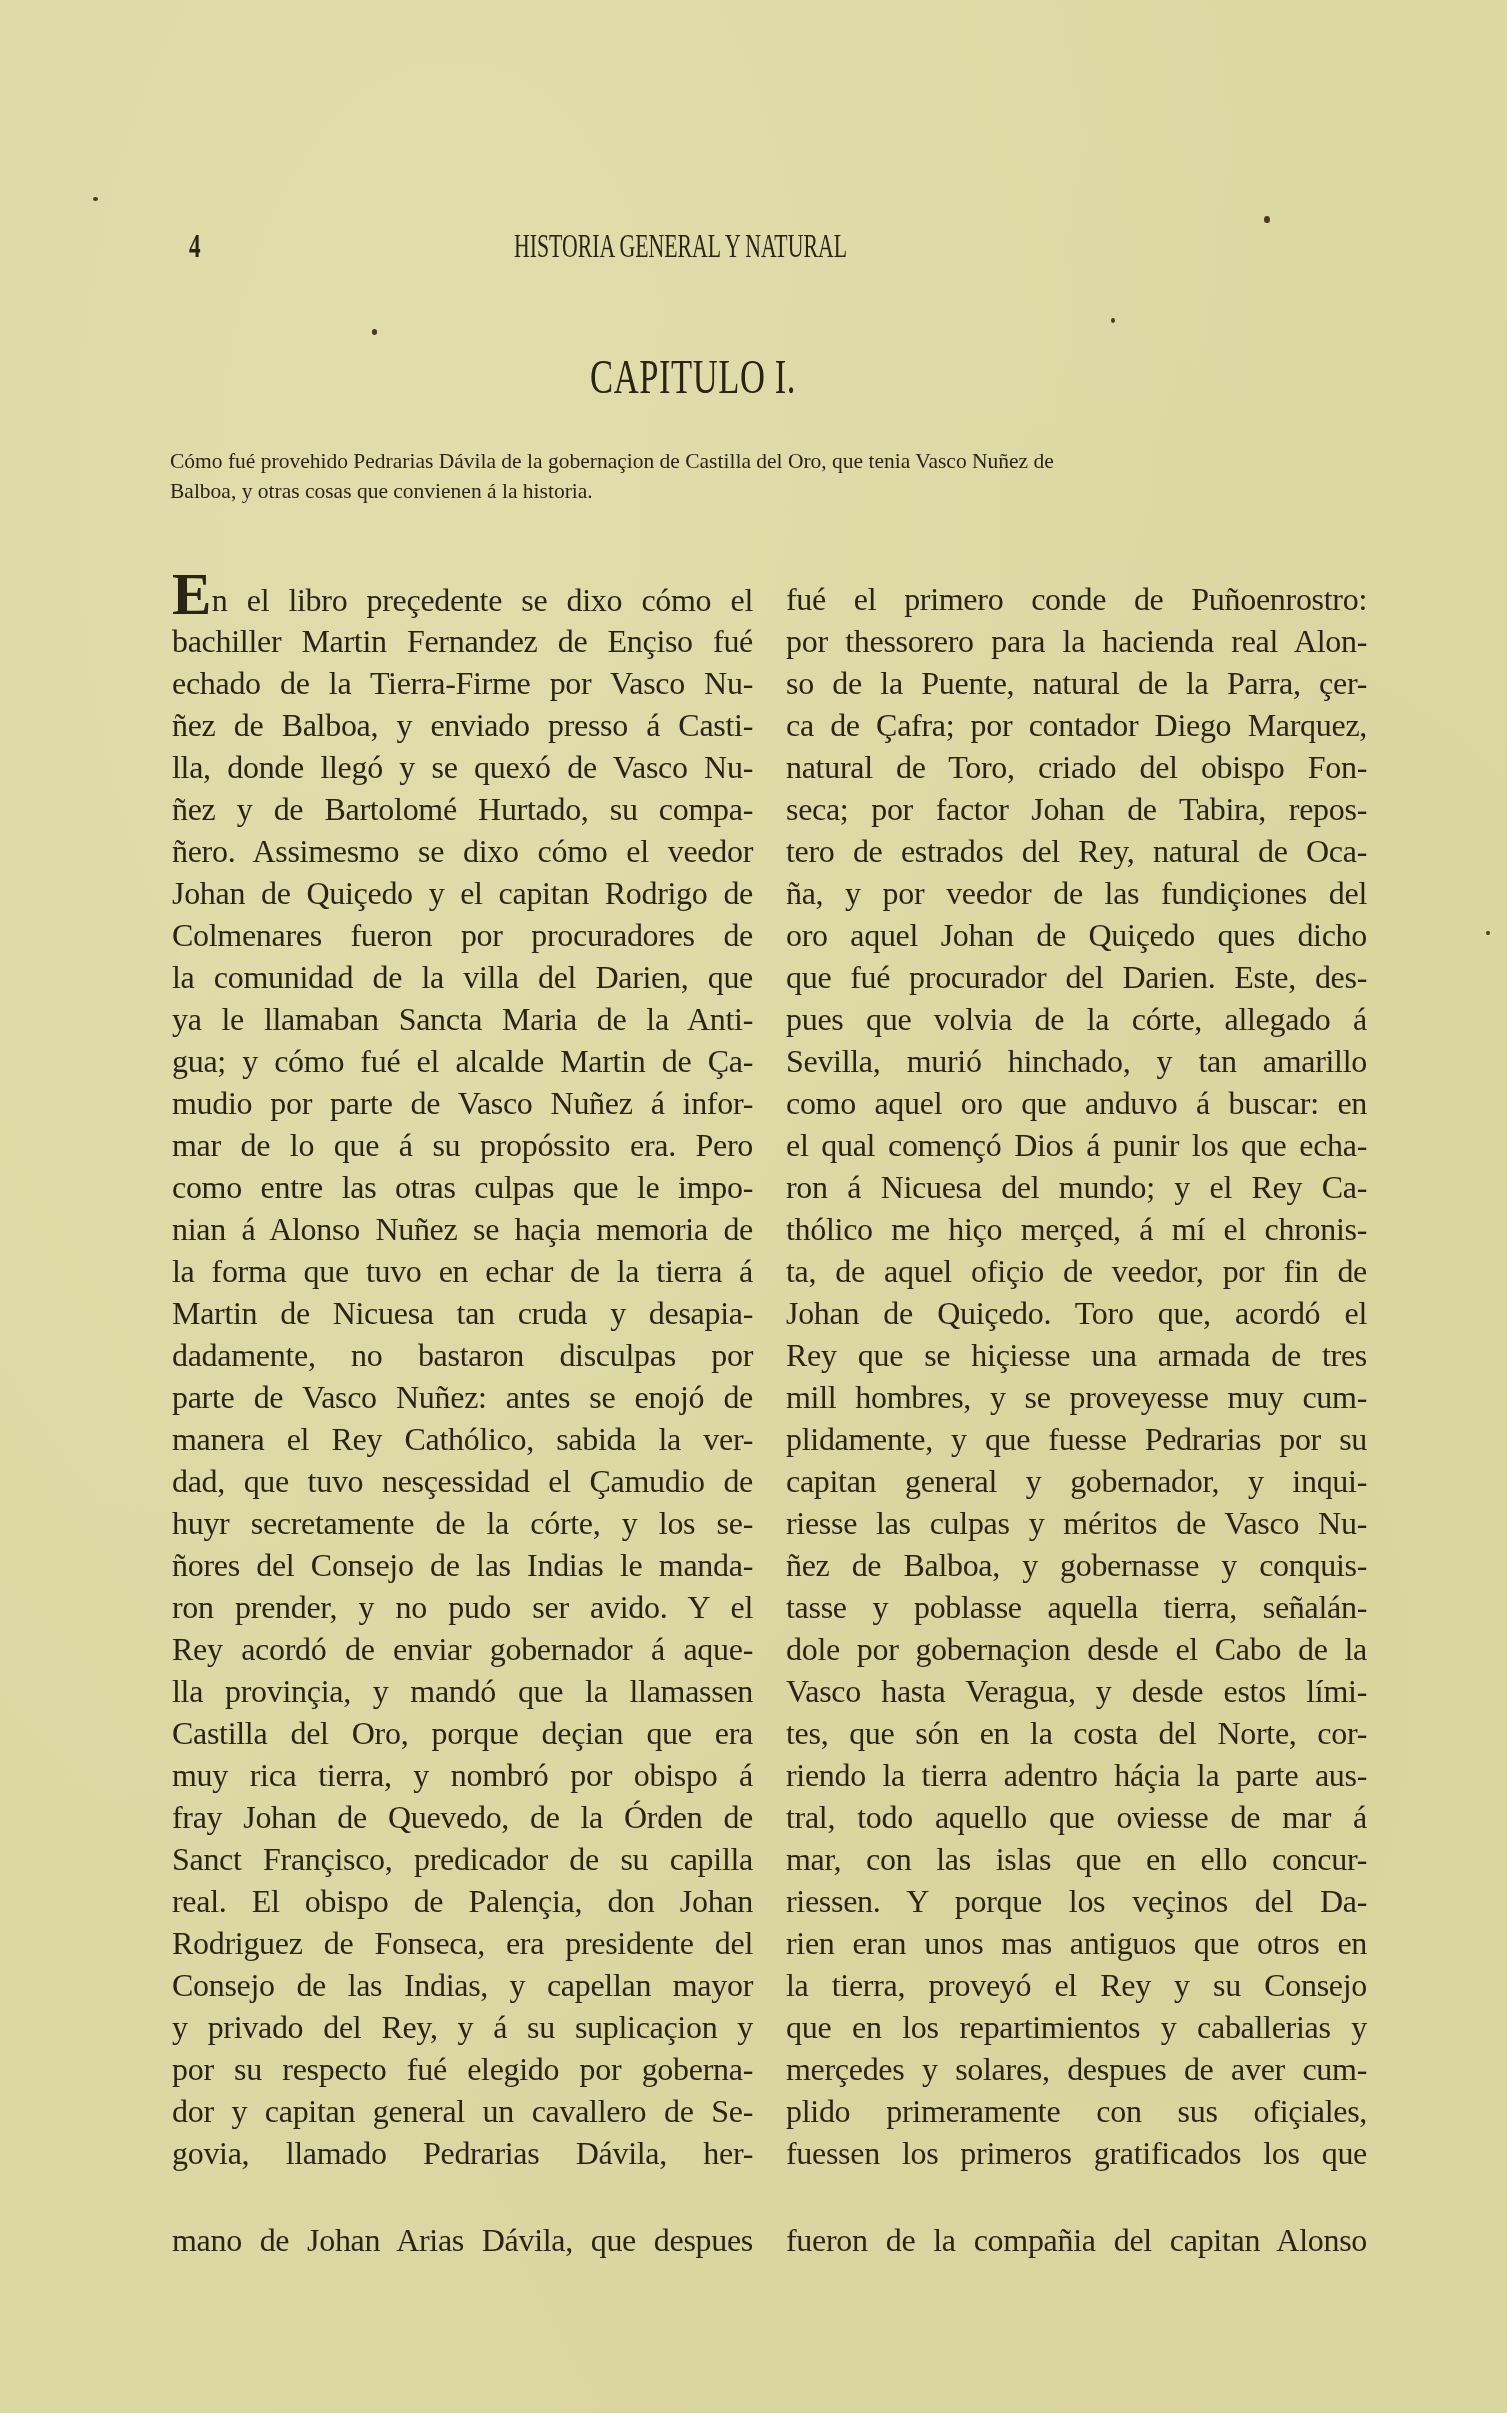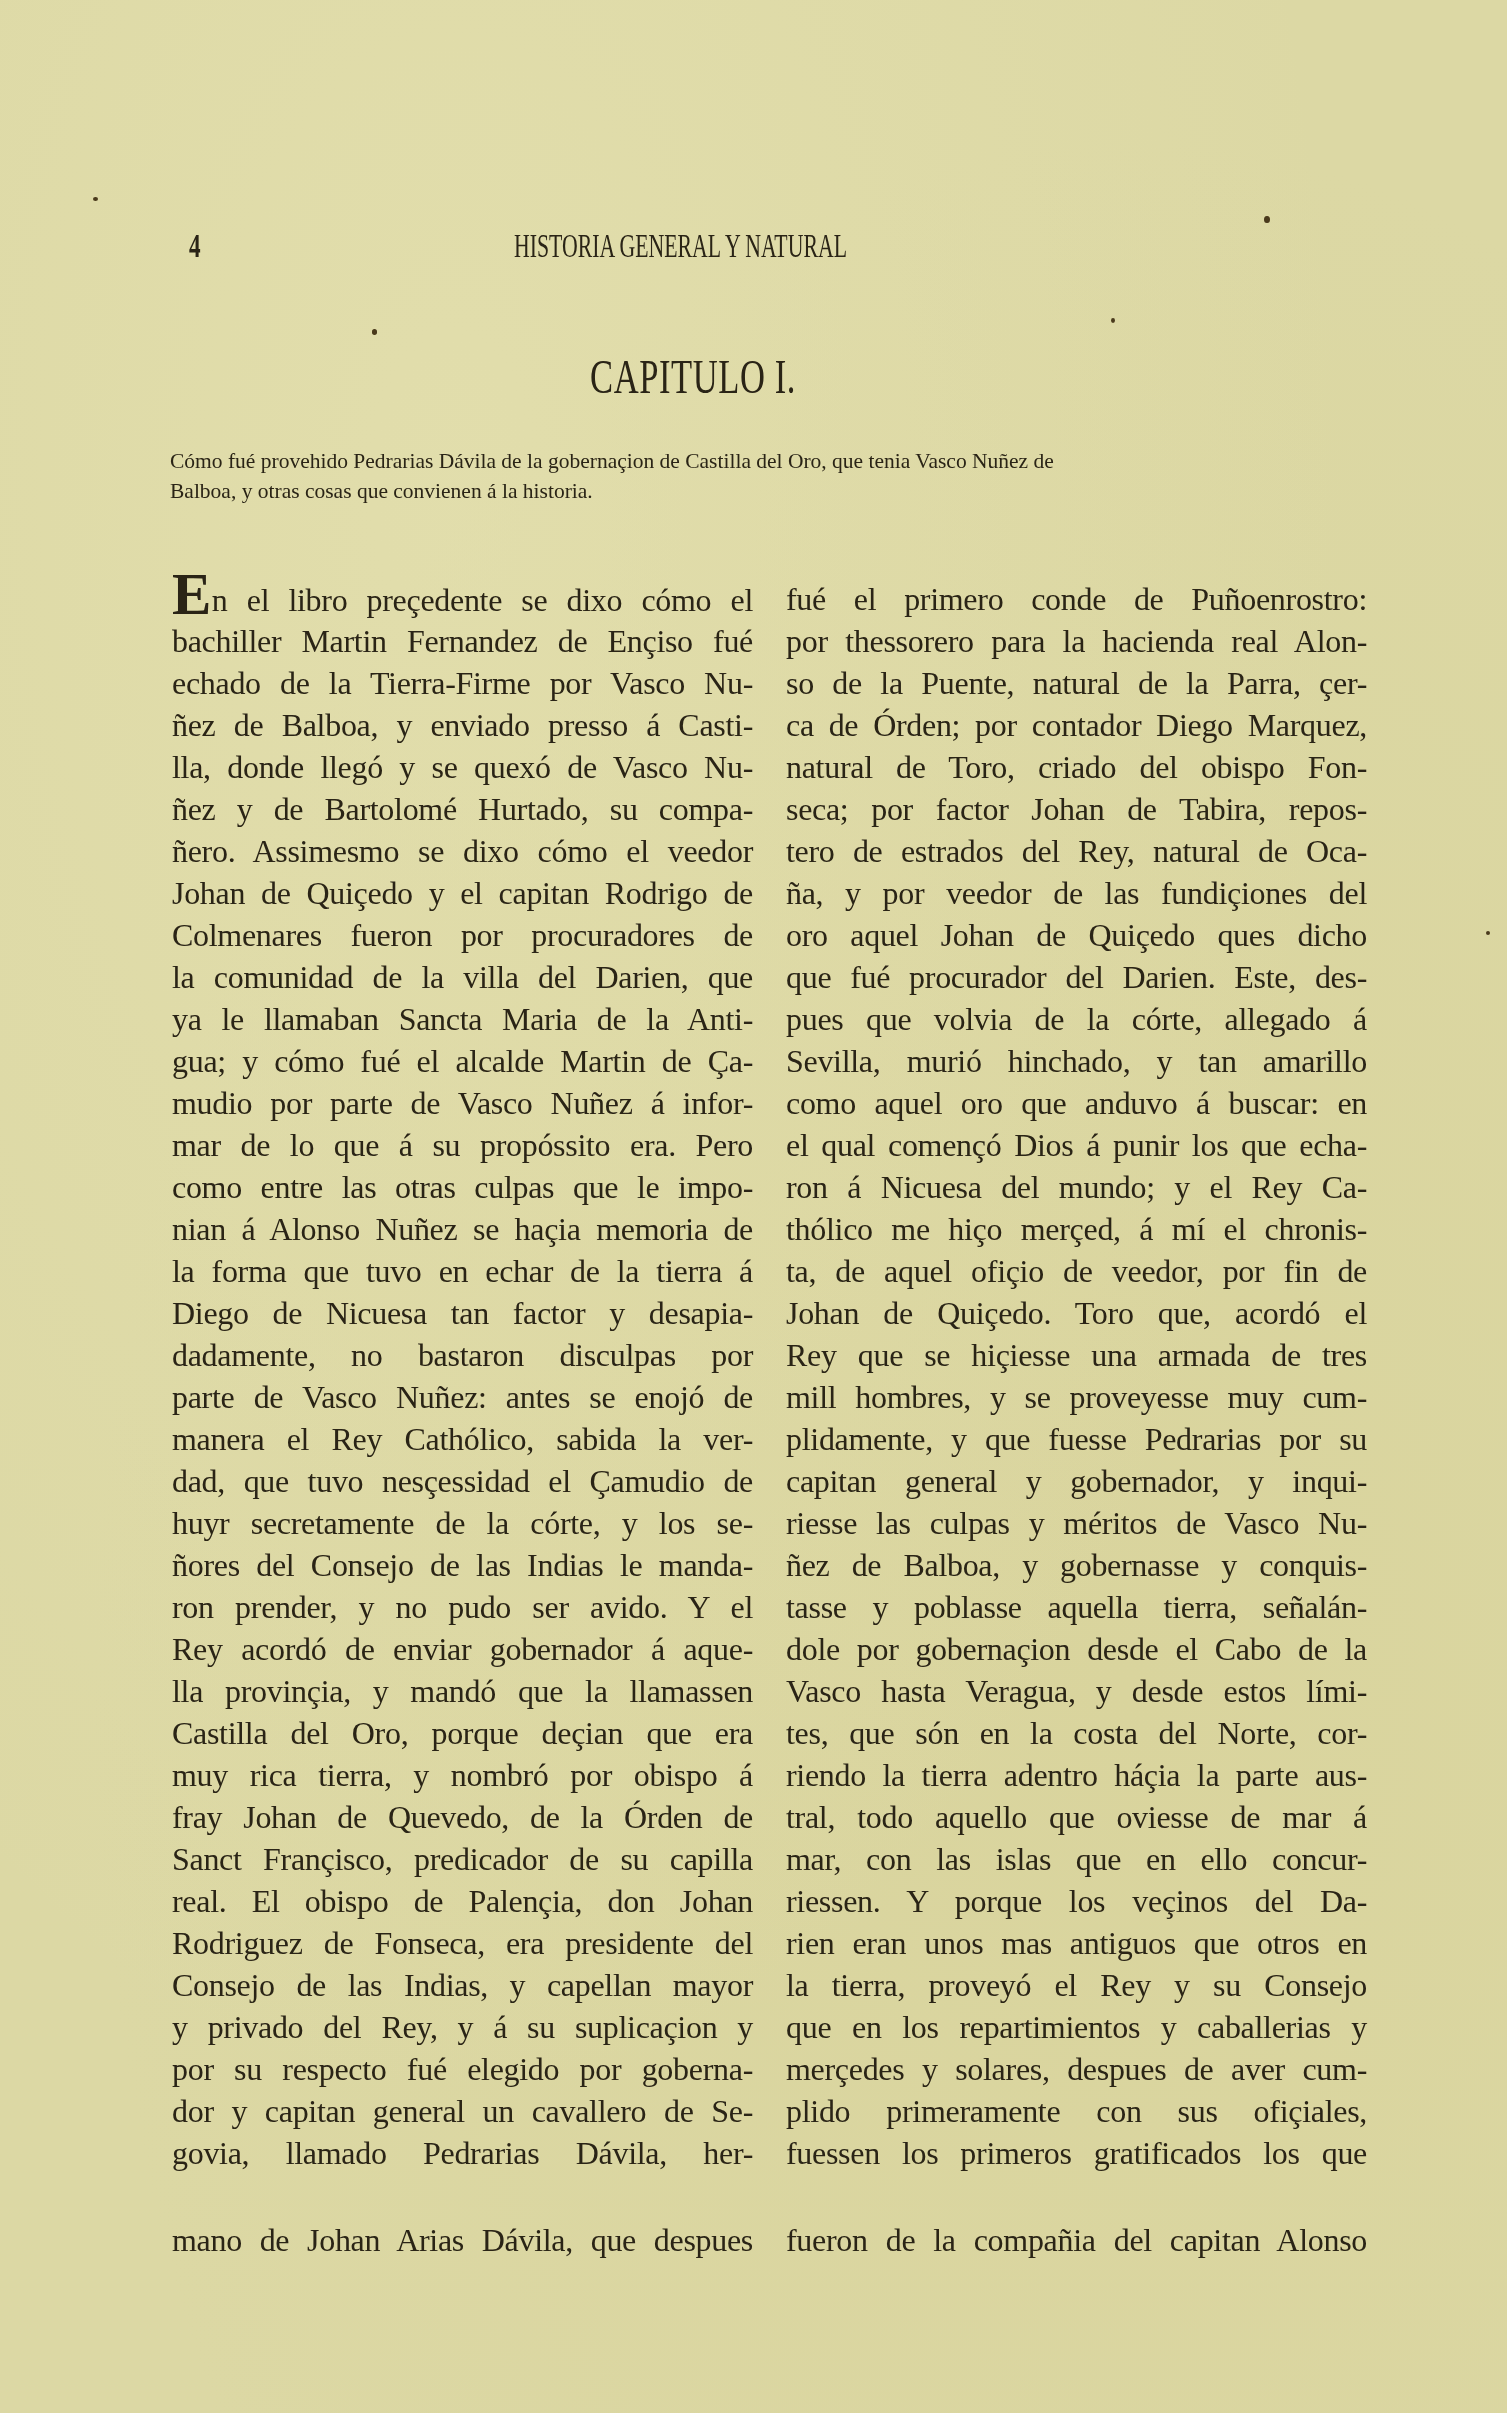--- a/index.html
+++ b/index.html
@@ -140,21 +140,21 @@
     <span class="line">Johan de Quiçedo y el capitan Rodrigo de</span>
     <span class="line">Colmenares fueron por procuradores de</span>
     <span class="line">la comunidad de la villa del Darien, que</span>
     <span class="line">ya le llamaban Sancta Maria de la Anti-</span>
     <span class="line">gua; y cómo fué el alcalde Martin de Ça-</span>
     <span class="line">mudio por parte de Vasco Nuñez á infor-</span>
     <span class="line">mar de lo que á su propóssito era. Pero</span>
     <span class="line">como entre las otras culpas que le impo-</span>
     <span class="line">nian á Alonso Nuñez se haçia memoria de</span>
     <span class="line">la forma que tuvo en echar de la tierra á</span>
-    <span class="line">Diego de Nicuesa tan factor y desapia-</span>
+    <span class="line">Martin de Nicuesa tan cruda y desapia-</span>
     <span class="line">dadamente, no bastaron disculpas por</span>
     <span class="line">parte de Vasco Nuñez: antes se enojó de</span>
     <span class="line">manera el Rey Cathólico, sabida la ver-</span>
     <span class="line">dad, que tuvo nesçessidad el Çamudio de</span>
     <span class="line">huyr secretamente de la córte, y los se-</span>
     <span class="line">ñores del Consejo de las Indias le manda-</span>
     <span class="line">ron prender, y no pudo ser avido. Y el</span>
     <span class="line">Rey acordó de enviar gobernador á aque-</span>
     <span class="line">lla provinçia, y mandó que la llamassen</span>
     <span class="line">Castilla del Oro, porque deçian que era</span>
@@ -167,21 +167,21 @@
     <span class="line">y privado del Rey, y á su suplicaçion y</span>
     <span class="line">por su respecto fué elegido por goberna-</span>
     <span class="line">dor y capitan general un cavallero de Se-</span>
     <span class="line">govia, llamado Pedrarias Dávila, her-</span>
     <span class="line last">mano de Johan Arias Dávila, que despues</span>
   </div>
 <div class="column col-right" id="col-right">
     <span class="line">fué el primero conde de Puñoenrostro:</span>
     <span class="line">por thessorero para la hacienda real Alon-</span>
     <span class="line">so de la Puente, natural de la Parra, çer-</span>
-    <span class="line">ca de Órden; por contador Diego Marquez,</span>
+    <span class="line">ca de Çafra; por contador Diego Marquez,</span>
     <span class="line">natural de Toro, criado del obispo Fon-</span>
     <span class="line">seca; por factor Johan de Tabira, repos-</span>
     <span class="line">tero de estrados del Rey, natural de Oca-</span>
     <span class="line">ña, y por veedor de las fundiçiones del</span>
     <span class="line">oro aquel Johan de Quiçedo ques dicho</span>
     <span class="line">que fué procurador del Darien. Este, des-</span>
     <span class="line">pues que volvia de la córte, allegado á</span>
     <span class="line">Sevilla, murió hinchado, y tan amarillo</span>
     <span class="line">como aquel oro que anduvo á buscar: en</span>
     <span class="line">el qual començó Dios á punir los que echa-</span>

